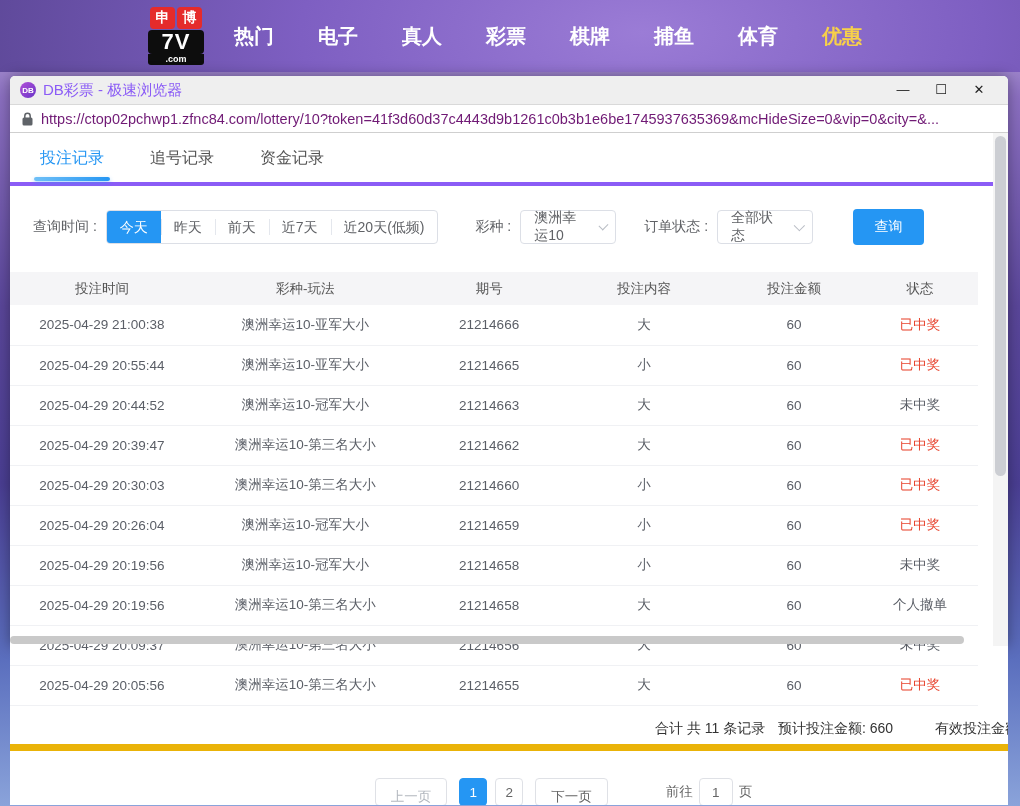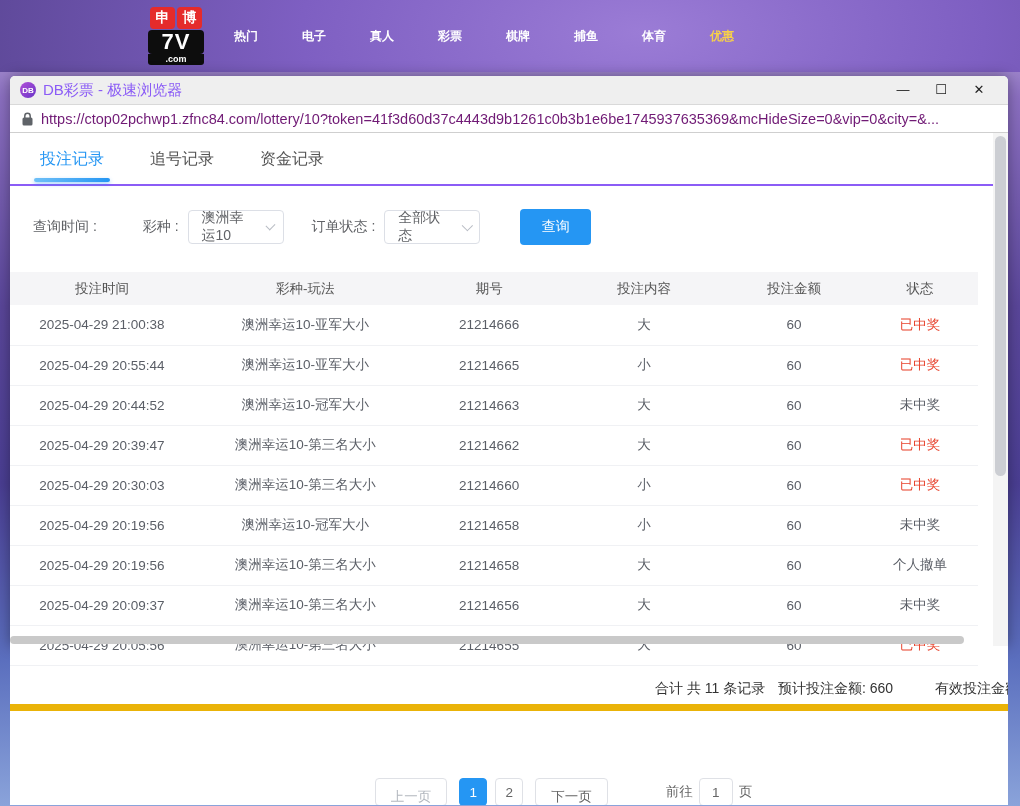--- a/index.html
+++ b/index.html
@@ -18,21 +18,21 @@
   }
   .logo { position:absolute; left:148px; top:7px; width:56px; }
   .logo-top { display:flex; gap:2px; justify-content:center; margin-bottom:1px; }
   .logo-sq { width:25px; height:22px; background:#e52b2b; border-radius:4px; color:#fff;
     font-size:14px; font-weight:bold; display:flex; align-items:center; justify-content:center; }
   .logo-mid { background:#0d0d0d; border-radius:4px; color:#fff; text-align:center;
     font-size:22px; font-weight:900; line-height:24px; letter-spacing:1px; }
   .logo-bot { background:#0d0d0d; color:#fff; text-align:center; font-size:9px; font-weight:bold;
     line-height:10px; border-radius:0 0 3px 3px; padding-bottom:1px; }
   .nav-items { position:absolute; left:212px; top:0; height:72px; display:flex; align-items:center; }
-  .nav-item { color:#fff; font-size:12px; font-weight:bold; padding:0 22px; cursor:pointer; white-space:nowrap; }
+  .nav-item { color:#fff; font-size:20px; font-weight:bold; padding:0 22px; cursor:pointer; white-space:nowrap; }
   .nav-item.hl { color:var(--nav-hl,#f7d04a); }
 
   
   .bwindow {
     position:absolute; left:10px; top:76px; width:998px; height:570px;
     background:#fff; border-radius:5px 5px 0 0;
     box-shadow:0 0 14px rgba(0,0,0,.35);
   }
   .titlebar { height:28px; background:#efefef; border-radius:5px 5px 0 0;
     display:flex; align-items:center; padding:0 10px; }
@@ -44,21 +44,21 @@
   .wc { width:38px; text-align:center; color:#222; font-size:13px; cursor:pointer; line-height:28px; }
   .urlbar { height:29px; background:#fff; border-top:1px solid #d9d9d9; border-bottom:1px solid #cfcfcf;
     display:flex; align-items:center; padding:0 12px; }
   .lock { margin-right:8px; display:flex; }
   .url-text { font-size:14.5px; color:#701a75; white-space:nowrap; overflow:hidden; }
 
   
   .page { position:relative; height:672px; background:#fff; overflow:hidden; }
 
   .tabs { height:53px; display:flex; align-items:center; padding-left:30px;
-    border-bottom:2px solid #8b5cf6; }
+    border-bottom:4px solid #8b5cf6; }
   .tab { font-size:16px; color:#555; margin-right:46px; cursor:pointer; position:relative;
     height:53px; line-height:53px; }
   .tab.active { color:var(--accent,#2596f3); }
   .tab.active::after { content:""; position:absolute; left:-6px; right:-6px; bottom:3px; height:4px;
     border-radius:3px; background:linear-gradient(90deg,#6fc0f7,#2596f3);
     box-shadow:0 2px 4px rgba(37,150,243,.45); }
 
   .filters { display:flex; align-items:center; margin-top:23px; padding-left:23px; height:36px; }
   .f-label { font-size:14px; color:#606266; margin-right:9px; white-space:nowrap; }
   .time-group { display:flex; align-items:center; border:1px solid #dcdfe6; border-radius:4px;
@@ -159,20 +159,27 @@
   <div class="page">
 
     <div class="tabs">
         <div class="tab active">投注记录</div>
         <div class="tab">追号记录</div>
         <div class="tab">资金记录</div>
       </div>
 
     <div class="filters">
       <span class="f-label">查询时间 :</span>
+      <div class="time-group">
+          <span class="time-opt active">今天</span>
+          <span class="time-opt">昨天</span>
+          <span class="time-opt">前天</span>
+          <span class="time-opt">近7天</span>
+          <span class="time-opt">近20天(低频)</span>
+        </div>
       <span class="f-label" style="margin-left:37px">彩种 :</span>
       <div class="sel" style="width:96px">
         <span>澳洲幸运10</span>
         <i class="chev"></i>
       </div>
       <span class="f-label" style="margin-left:28px">订单状态 :</span>
       <div class="sel" style="width:96px">
         <span>全部状态</span>
         <i class="chev"></i>
       </div>
@@ -233,20 +240,28 @@
           </tr>
           <tr>
             <td>2025-04-29 20:30:03</td>
             <td>澳洲幸运10-第三名大小</td>
             <td>21214660</td>
             <td>小</td>
             <td>60</td>
             <td class="st-win">已中奖</td>
           </tr>
           <tr>
+            <td>2025-04-29 20:26:04</td>
+            <td>澳洲幸运10-冠军大小</td>
+            <td>21214659</td>
+            <td>小</td>
+            <td>60</td>
+            <td class="st-win">已中奖</td>
+          </tr>
+          <tr>
             <td>2025-04-29 20:19:56</td>
             <td>澳洲幸运10-冠军大小</td>
             <td>21214658</td>
             <td>小</td>
             <td>60</td>
             <td>未中奖</td>
           </tr>
           <tr>
             <td>2025-04-29 20:19:56</td>
             <td>澳洲幸运10-第三名大小</td>

